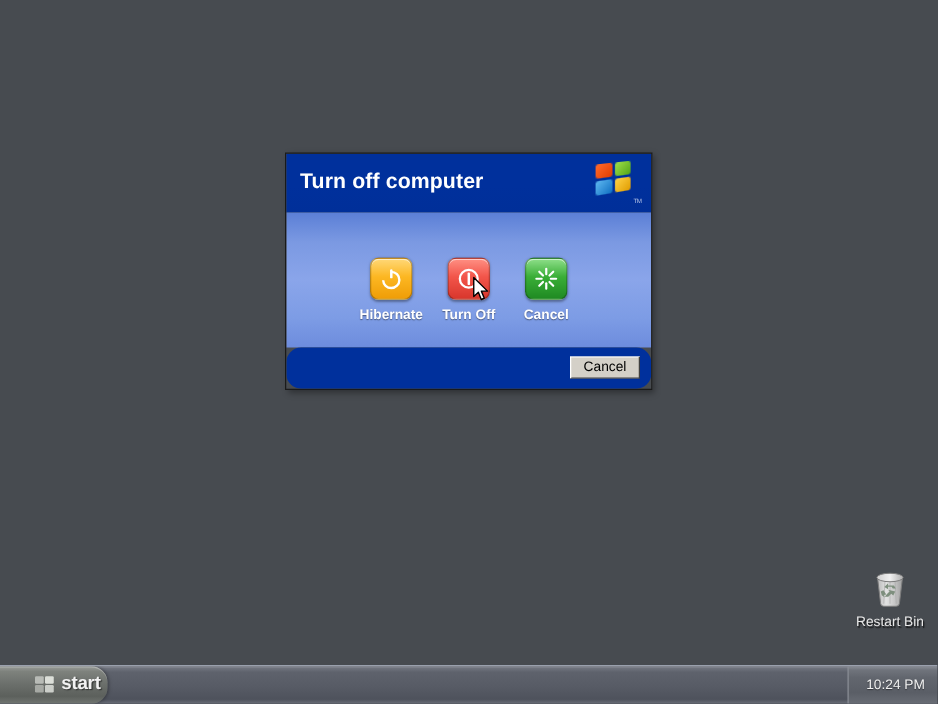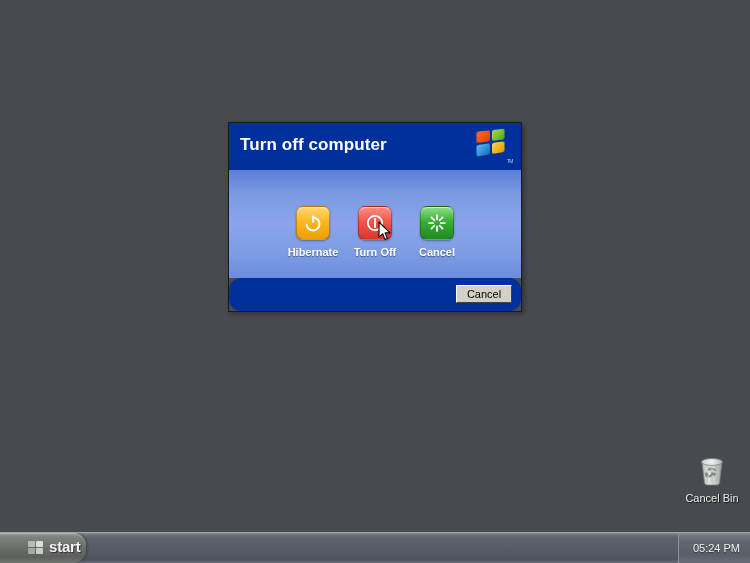--- a/index.html
+++ b/index.html
@@ -350,21 +350,21 @@
 
         <ellipse cx="17" cy="12" rx="10.5" ry="3.4" fill="url(#binLid)" stroke="#7d7d7d" stroke-width="0.8"></ellipse>
 
         <g transform="translate(17,22)">
           <path d="M-4.5,-2.5 L-1.5,-5.5 L-1.5,-3.6 L3.2,-3.6 L4.6,-1.2 L2.2,-1.2 L1.2,-2.6 L-1.5,-2.6 L-1.5,-0.7 Z" fill="#7e8f7e"></path>
           <path d="M4.2,1.2 L2.6,4.4 L1.0,2.9 L-1.4,5.3 L-4.2,5.3 L-2.4,3.2 L-0.2,1.0 L-1.6,-0.3 Z" fill="#7e8f7e"></path>
           <path d="M-5.2,0.2 L-3.0,3.6 L-5.0,4.0 L-4.2,6.0 L-6.6,4.2 L-7.4,1.2 Z" fill="#7e8f7e"></path>
         </g>
       </svg>
     </div>
-    <div class="rb-label">Cancel Bin</div>
+    <div class="rb-label">Restart Bin</div>
   </div>
 
   <div id="shutdown-dialog">
 
     <div id="dialog-titlebar">
       <div id="dialog-title">Turn off computer</div>
 
       <div id="win-logo">
         <div class="flag">
           <div class="q q1"></div>
@@ -439,15 +439,15 @@
     <div class="sb-flag">
       <div class="sq s1"></div>
       <div class="sq s2"></div>
       <div class="sq s3"></div>
       <div class="sq s4"></div>
     </div>
     <div class="sb-text">start</div>
   </div>
 
   <div id="tray">
-    <div id="tray-clock">05:24 PM</div>
+    <div id="tray-clock">10:24 PM</div>
   </div>
 </div>
 
 </body></html>

